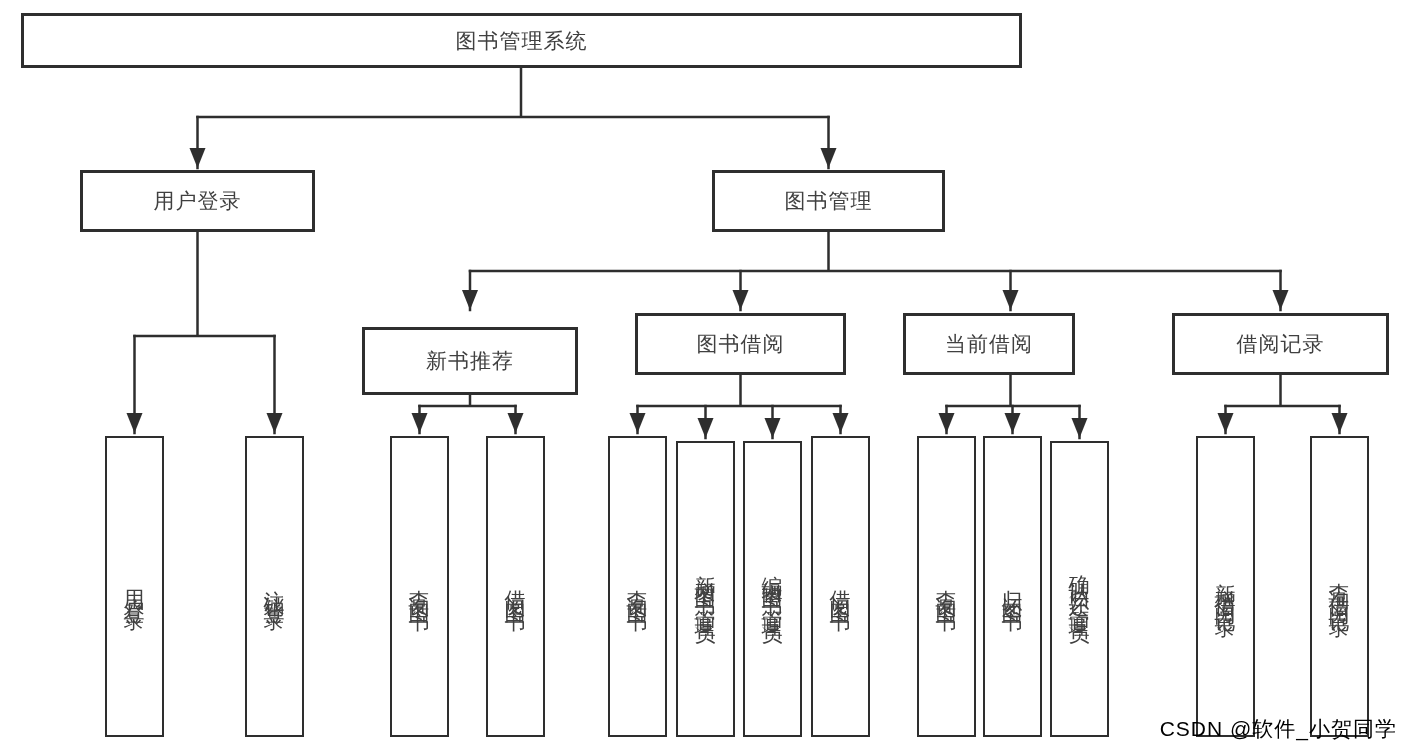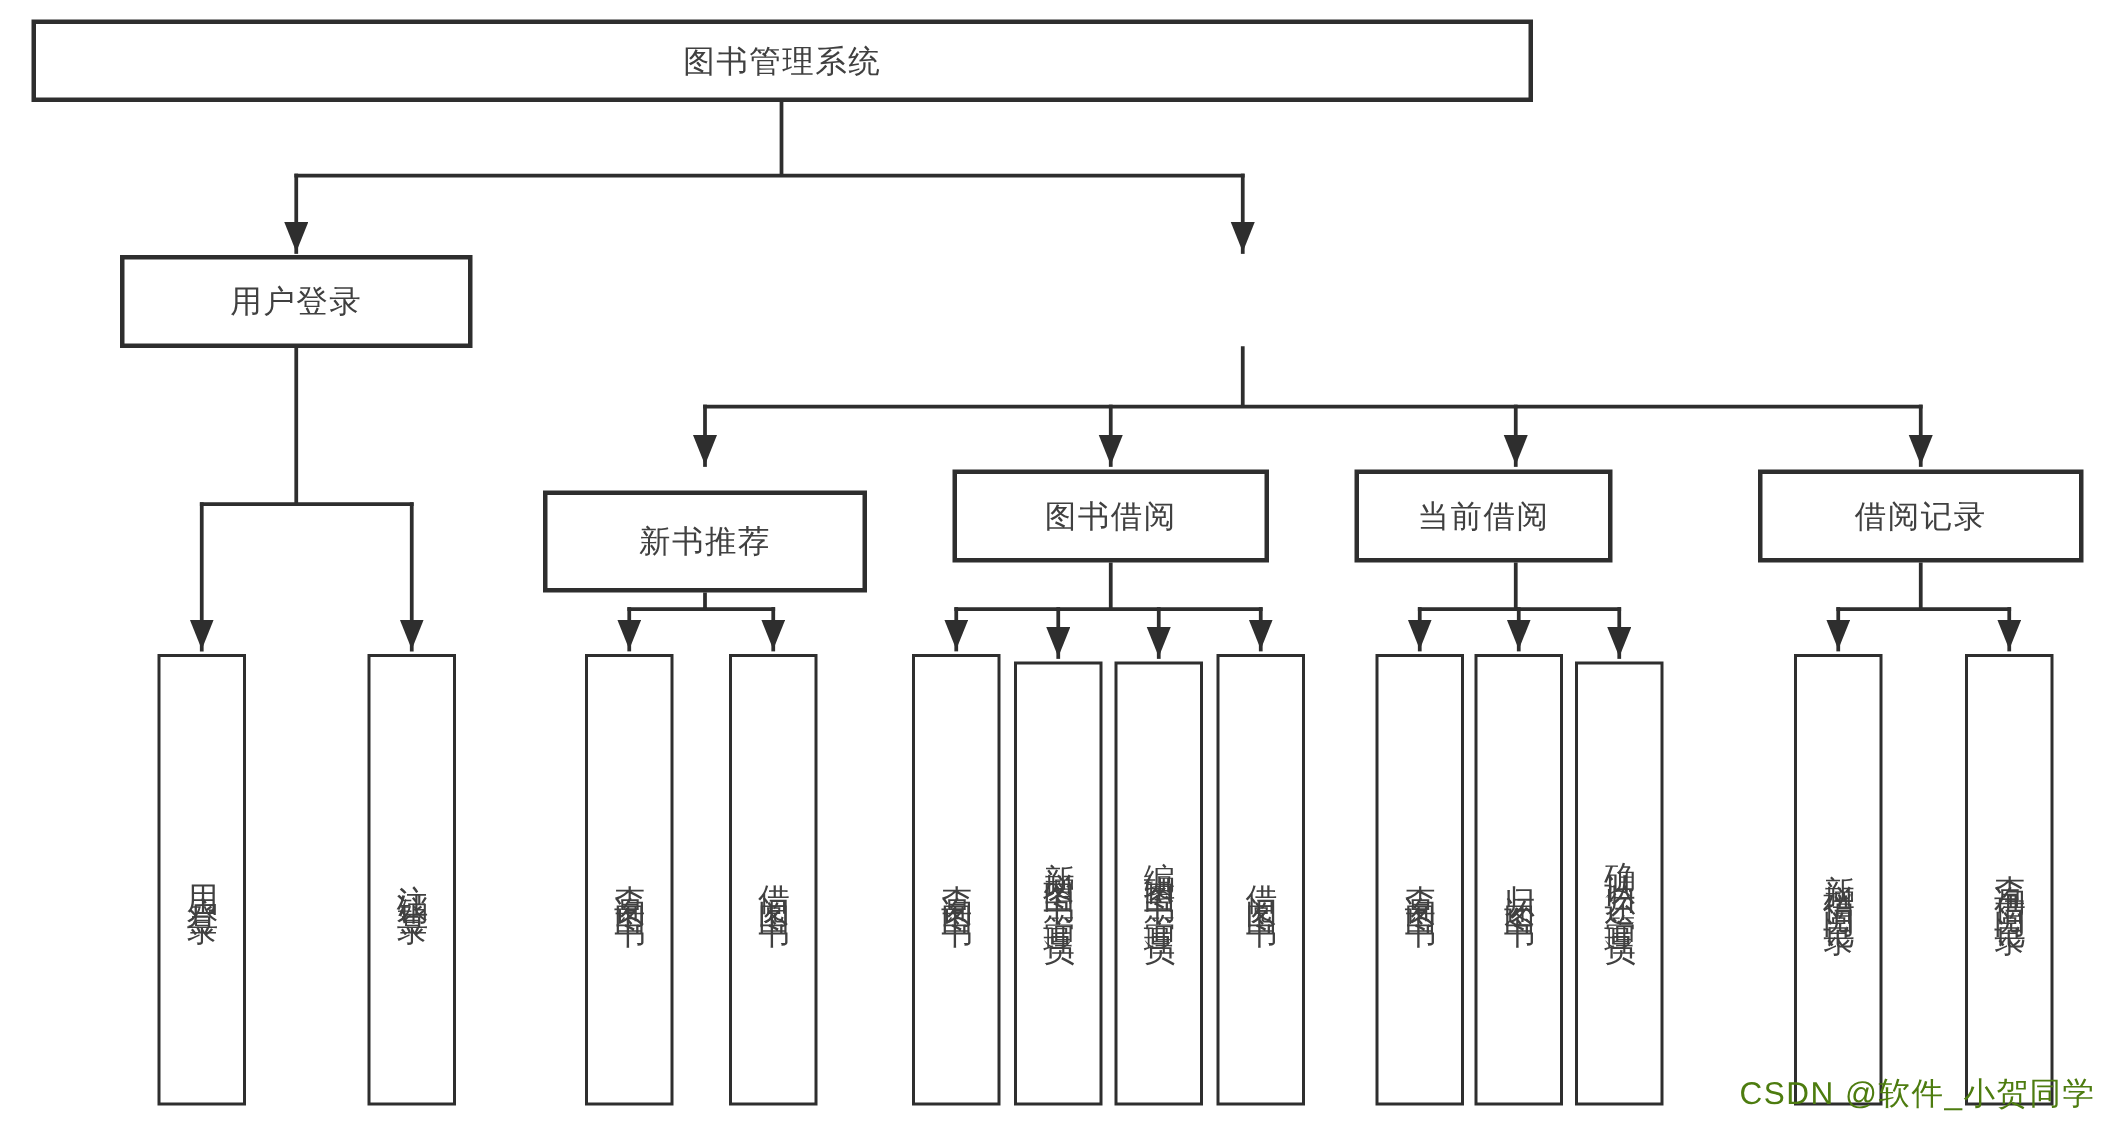--- a/index.html
+++ b/index.html
@@ -33,21 +33,21 @@
     text-orientation:mixed;
     letter-spacing:7px;
     font-size:21px;
     line-height:1.1;
   }
   .watermark{
     position:absolute;
     right:8px;
     bottom:4px;
     font-size:21px;
-    color:#4d7c0f;
+    color:#000000;
     letter-spacing:1px;
     white-space:nowrap;
   }
 </style>
 </head>
 <body>
 
 <div class="canvas">
 
   <svg class="connectors" viewBox="0 0 1405 747" xmlns="http://www.w3.org/2000/svg">
@@ -92,20 +92,23 @@
       <path d="M1339.5 406 V433" marker-end="url(#arrow)"></path>
     </g>
   </svg>
 
   <div class="node" style="left:21px;top:13px;width:1001px;height:55px">
     <span>图书管理系统</span>
   </div>
 
   <div class="node" style="left:80px;top:170px;width:235px;height:62px">
     <span>用户登录</span>
+  </div>
+  <div class="node" style="left:712px;top:170px;width:233px;height:62px">
+    <span>图书管理</span>
   </div>
 
   <div class="node" style="left:362px;top:327px;width:216px;height:68px">
     <span>新书推荐</span>
   </div>
   <div class="node" style="left:635px;top:313px;width:211px;height:62px">
     <span>图书借阅</span>
   </div>
   <div class="node" style="left:903px;top:313px;width:172px;height:62px">
     <span>当前借阅</span>

